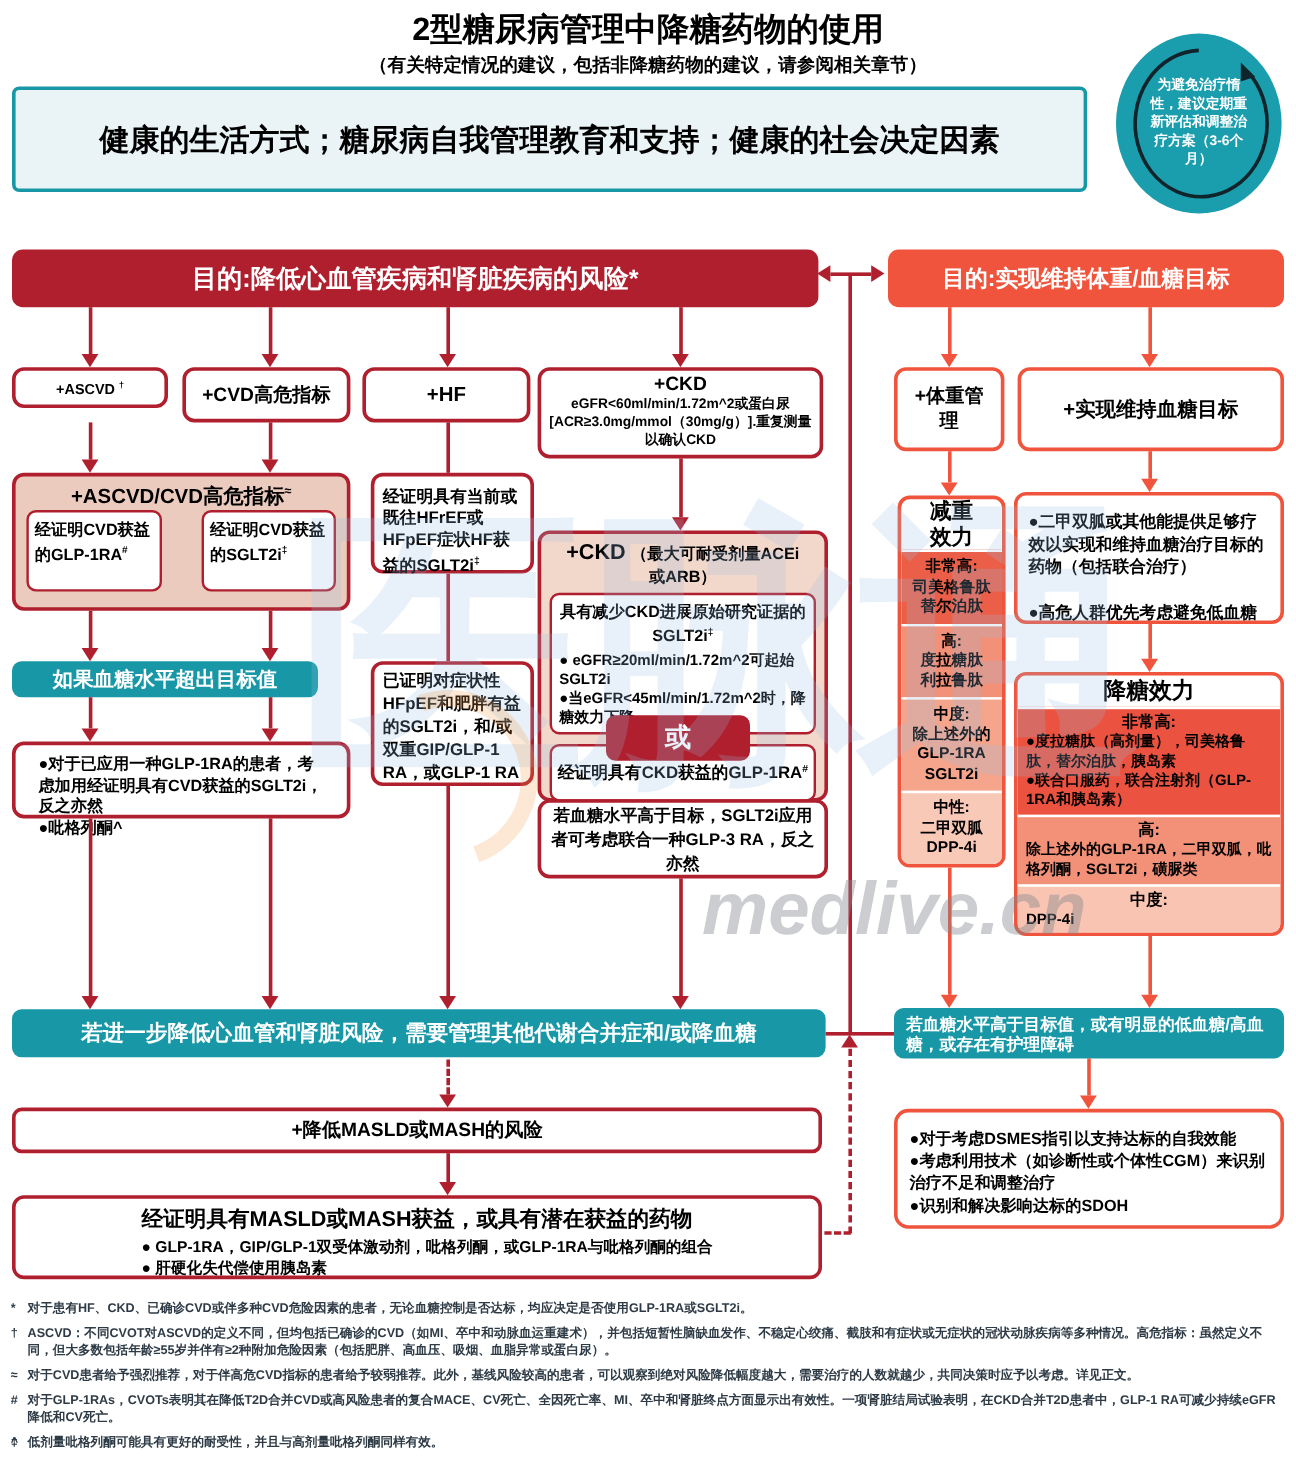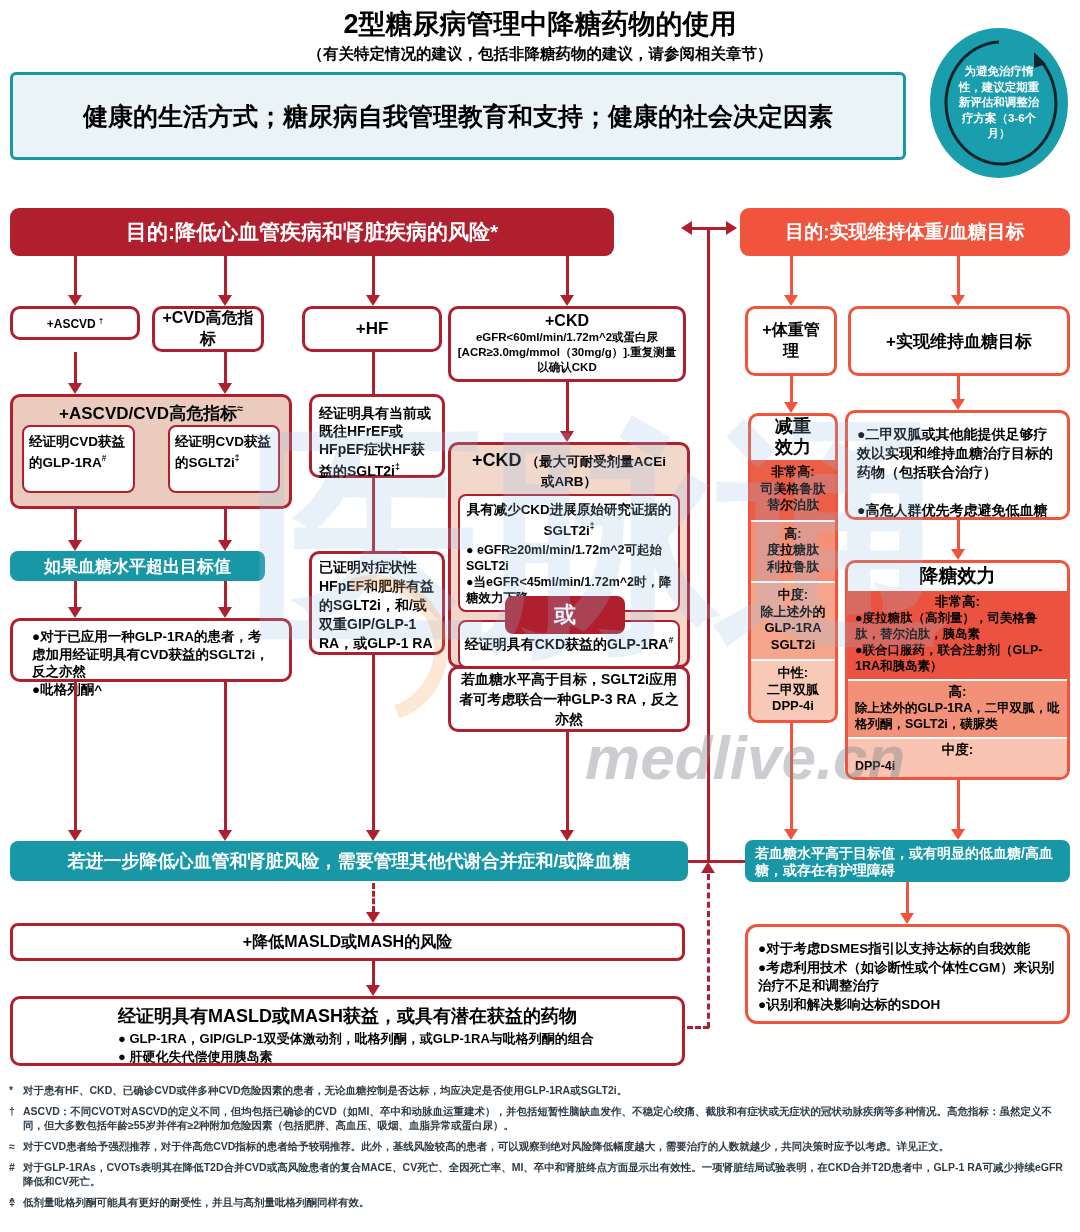--- a/index.html
+++ b/index.html
@@ -46,21 +46,21 @@
   </div>
 
   <div class="abs" style="left:930px;top:28px;width:138px;height:150px;background:#1A9DAD;border-radius:50%;">
     <svg width="138" height="150" viewBox="0 0 138 150" style="position:absolute;left:0;top:0;">
       <path d="M 69 14 A 55 61 0 1 0 110 32" fill="none" stroke="#10242c" stroke-width="3"></path>
       <polygon points="104,24 116,36 104,40" fill="#10242c"></polygon>
     </svg>
     <div class="ctr b" style="position:absolute;left:24px;top:18px;width:90px;height:114px;color:#fff;font-size:11.5px;line-height:15.5px;text-align:center;">为避免治疗惰性，建议定期重新评估和调整治疗方案（3-6个月）</div>
   </div>
 
-  <div class="abs ctr b" style="left:10px;top:208px;width:604px;height:48px;background:#B01F2E;border-radius:9px;color:#fff;font-size:21px;">
+  <div class="abs ctr b" style="left:10px;top:208px;width:672px;height:48px;background:#B01F2E;border-radius:9px;color:#fff;font-size:21px;">
     <span>目的:降低心血管疾病和肾脏疾病的风险*</span>
   </div>
   <div class="abs ctr b" style="left:740px;top:208px;width:330px;height:48px;background:#F0543C;border-radius:9px;color:#fff;font-size:19px;">
     <span>目的:实现维持体重/血糖目标</span>
   </div>
 
   <div class="hl" style="left:692px;top:227px;width:34px;"></div>
   <i class="ah l" style="left:681px;top:221px;"></i>
   <i class="ah r" style="left:726px;top:221px;"></i>
   <div class="vl" style="left:707px;top:230px;height:631px;"></div>
@@ -78,21 +78,21 @@
   <div class="vl" style="left:566px;top:256px;height:39px;"></div>
     <i class="ah d" style="left:560px;top:295px;"></i>
   <div class="vl o" style="left:790px;top:256px;height:39px;"></div>
     <i class="ah d o" style="left:784px;top:295px;"></i>
   <div class="vl o" style="left:957px;top:256px;height:39px;"></div>
     <i class="ah d o" style="left:951px;top:295px;"></i>
 
   <div class="box ctr b" style="left:10px;top:306px;width:130px;height:34px;font-size:12px;">
     <span><span>+ASCVD</span> <sup>†</sup></span>
   </div>
-  <div class="box ctr b" style="left:152px;top:306px;width:112px;height:46px;font-size:16px;">
+  <div class="box ctr b" style="left:152px;top:306px;width:140px;height:46px;font-size:16px;">
     <span>+CVD高危指标</span>
   </div>
   <div class="box ctr b" style="left:302px;top:306px;width:140px;height:46px;font-size:17px;">
     <span>+HF</span>
   </div>
   <div class="box b" style="left:448px;top:306px;width:238px;height:76px;padding:3px 4px;text-align:center;">
     <div style="font-size:16px;">+CKD</div>
     <div style="font-size:11.5px;line-height:15px;">eGFR&lt;60ml/min/1.72m^2或蛋白尿[ACR≥3.0mg/mmol（30mg/g）].重复测量以确认CKD</div>
   </div>
   <div class="box obox ctr b" style="left:745px;top:306px;width:92px;height:70px;font-size:16px;">

